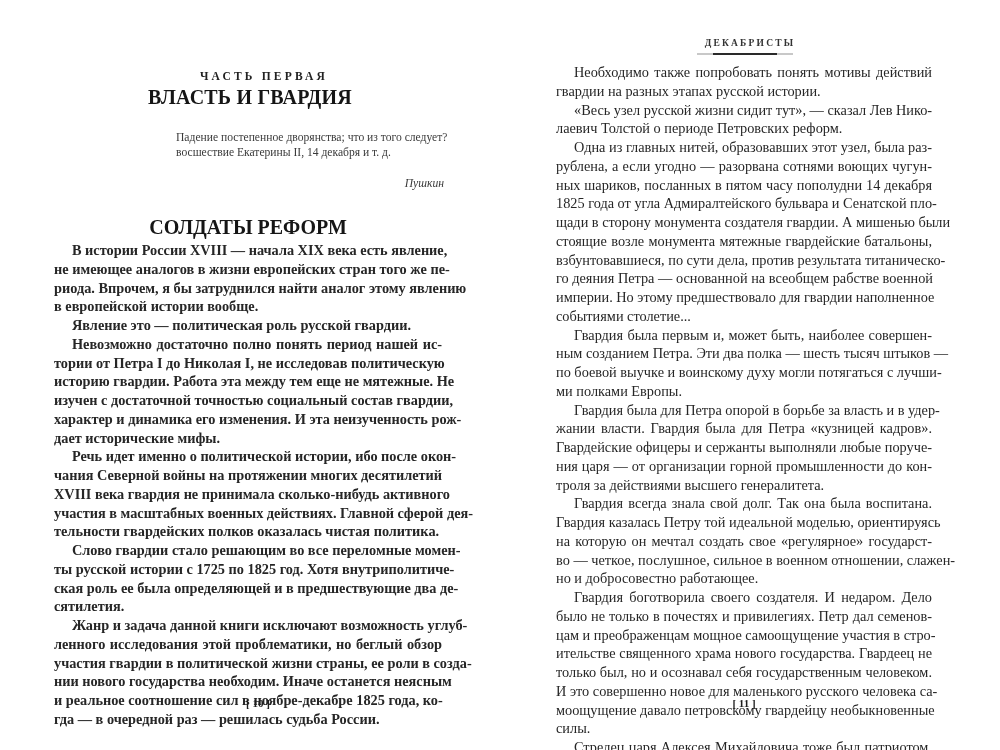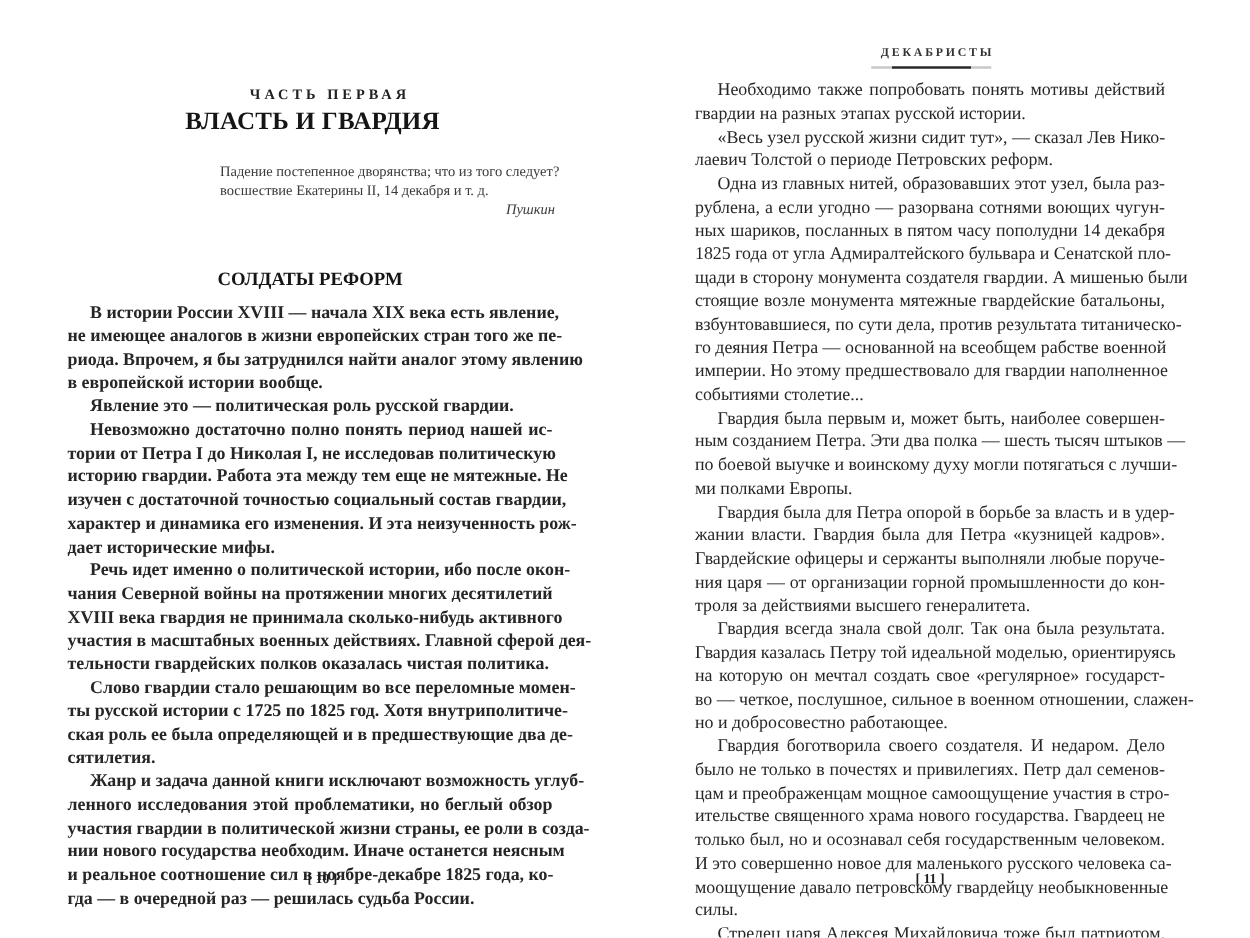--- a/index.html
+++ b/index.html
@@ -19,26 +19,26 @@
       position: absolute; left: 0; width: 500px; top: 86px;
       text-align: center; font-size: 20px; font-weight: bold; color: #151515;
       letter-spacing: 0.2px;
     }
     .epigraph {
       position: absolute; left: 176px; width: 268px; top: 130px;
       font-size: 11.6px; line-height: 15px; color: #3a3a3a;
       white-space: nowrap;
     }
     .epigraph-author {
-      text-align: right; font-style: italic; margin-top: 0px; display: block;
+      text-align: right; font-style: italic; margin-top: 16px; display: block;
     }
 
     .chapter-title {
       position: absolute; left: 54px; width: 388px; top: 216px;
-      text-align: center; font-size: 15px; font-weight: bold; color: #151515;
+      text-align: center; font-size: 20px; font-weight: bold; color: #151515;
     }
 
     .body-text {
       position: absolute; font-size: 14.3px; line-height: 18.75px; color: #262626;
     }
     .left-body { left: 54px; width: 388px; top: 241px; font-weight: bold; }
     .right-body { left: 56px; width: 376px; top: 63px; }
 
     .line {
       display: block; white-space: nowrap; text-align: justify;
@@ -132,21 +132,21 @@
     <span class="line last">событиями столетие...</span>
     <span class="line indent">Гвардия была первым и, может быть, наиболее совершен-</span>
     <span class="line">ным созданием Петра. Эти два полка — шесть тысяч штыков —</span>
     <span class="line">по боевой выучке и воинскому духу могли потягаться с лучши-</span>
     <span class="line last">ми полками Европы.</span>
     <span class="line indent">Гвардия была для Петра опорой в борьбе за власть и в удер-</span>
     <span class="line">жании власти. Гвардия была для Петра «кузницей кадров».</span>
     <span class="line">Гвардейские офицеры и сержанты выполняли любые поруче-</span>
     <span class="line">ния царя — от организации горной промышленности до кон-</span>
     <span class="line last">троля за действиями высшего генералитета.</span>
-    <span class="line indent">Гвардия всегда знала свой долг. Так она была результата.</span>
+    <span class="line indent">Гвардия всегда знала свой долг. Так она была воспитана.</span>
     <span class="line">Гвардия казалась Петру той идеальной моделью, ориентируясь</span>
     <span class="line">на которую он мечтал создать свое «регулярное» государст-</span>
     <span class="line">во — четкое, послушное, сильное в военном отношении, слажен-</span>
     <span class="line last">но и добросовестно работающее.</span>
     <span class="line indent">Гвардия боготворила своего создателя. И недаром. Дело</span>
     <span class="line">было не только в почестях и привилегиях. Петр дал семенов-</span>
     <span class="line">цам и преображенцам мощное самоощущение участия в стро-</span>
     <span class="line">ительстве священного храма нового государства. Гвардеец не</span>
     <span class="line">только был, но и осознавал себя государственным человеком.</span>
     <span class="line">И это совершенно новое для маленького русского человека са-</span>

